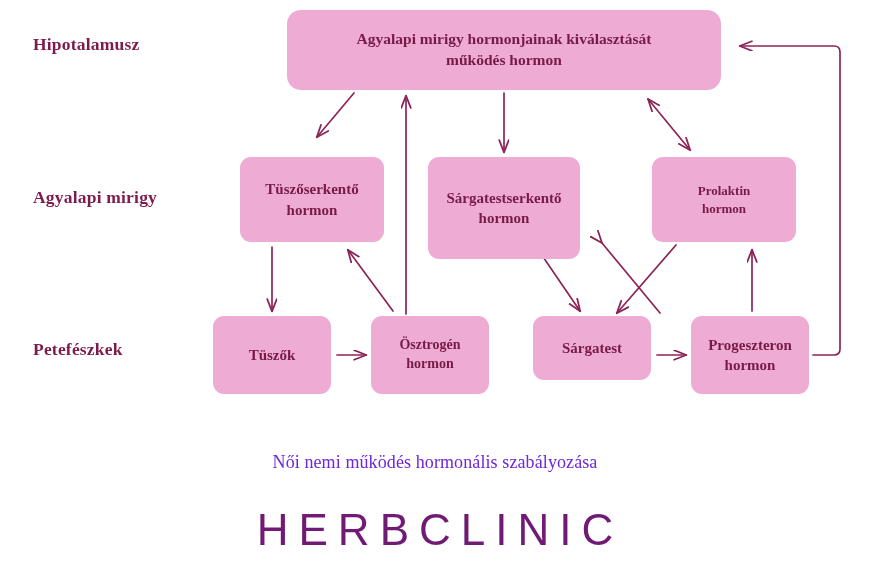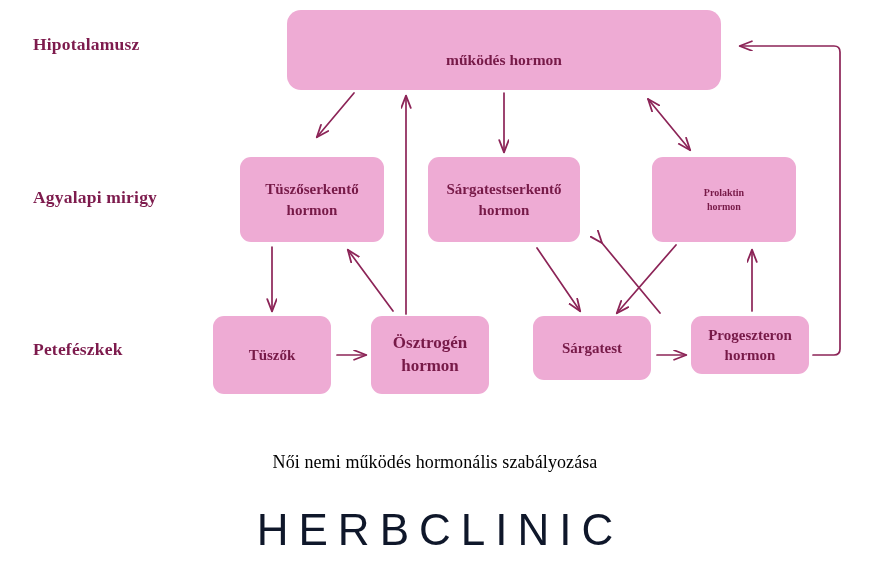--- a/index.html
+++ b/index.html
@@ -42,48 +42,48 @@
     color:#771a48;
     font-family:"Liberation Serif", serif;
     font-weight:bold;
     line-height:1.34;
     z-index:2;
     box-sizing:border-box;
     padding:4px 8px;
   }
   #node-top   {left:287px; top:10px;  width:434px; height:80px;  font-size:15.5px; border-radius:14px;}
   #node-fsh   {left:213px; top:157px; width:144px; height:85px;  font-size:15px;margin-left:27px;}
-  #node-lh    {left:428px; top:157px; width:152px; height:85px;  font-size:15px;}
-  #node-prl   {left:652px; top:157px; width:144px; height:85px;  font-size:10px;}
+  #node-lh    {left:428px; top:157px; width:152px; height:102px;  font-size:15px;}
+  #node-prl   {left:652px; top:157px; width:144px; height:85px;  font-size:13px;}
   #node-tuszok{left:213px; top:316px; width:118px; height:78px;  font-size:15px;justify-content:center;}
-  #node-ostro {left:371px; top:316px; width:118px; height:78px;  font-size:17px;}
+  #node-ostro {left:371px; top:316px; width:118px; height:78px;  font-size:14px;}
   #node-sarga {left:533px; top:316px; width:118px; height:64px;  font-size:15px;}
-  #node-prog  {left:691px; top:316px; width:118px; height:58px;  font-size:15px;}
+  #node-prog  {left:691px; top:316px; width:118px; height:78px;  font-size:15px;}
 
   
   #caption{
     position:absolute;
     left:0; top:452px; width:870px;
     text-align:center;
-    color:#000000;
+    color:#6d28d9;
     font-family:"Liberation Serif", serif;
     font-size:18px;
     letter-spacing:.1px;
     z-index:3;
   }
 
   
   #logo-wrap{
     position:absolute;
     left:0; top:508px; width:870px;
     text-align:center;
     z-index:3;
   }
   #logo-text{
-    color:#0f172a;
+    color:#701a75;
     font-family:"Liberation Sans", sans-serif;
     font-size:44px;
     font-weight:300;
     letter-spacing:10px;
     line-height:1;
     display:inline-block;
     padding-left:10px;
   }
   #logo-sub{
     display:block;
@@ -140,21 +140,21 @@
       <path d="M813,355 L834,355 Q840,355 840,349 L840,52 Q840,46 834,46 L740,46" marker-end="url(#ah)"></path>
     </g>
   </svg>
 
   <div class="row-label" id="label-agyalapi">Agyalapi mirigy</div>
   <div class="row-label" id="label-hipotalamusz">Hipotalamusz</div>
   <div class="row-label" id="label-petefeszkek">Petefészkek</div>
 
   <div class="node" id="node-top">
     <div>
-      <br>
+      <span>Agyalapi mirigy hormonjainak kiválasztását</span><br>
       <span>működés hormon</span>
     </div>
   </div>
 
   <div class="node" id="node-fsh">
     <div>
       <span>Tüszőserkentő</span><br>
       <span>hormon</span>
     </div>
   </div>

